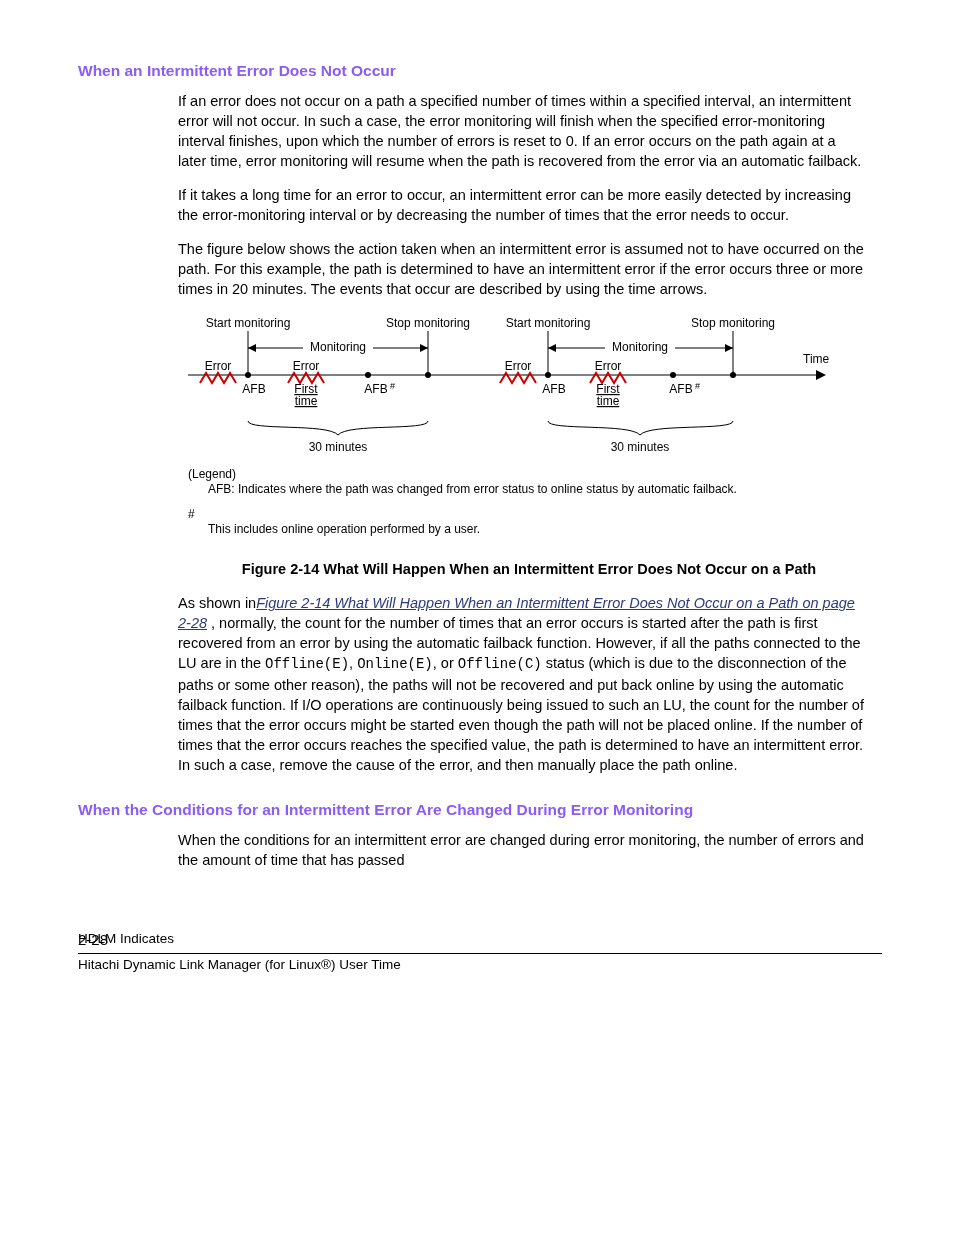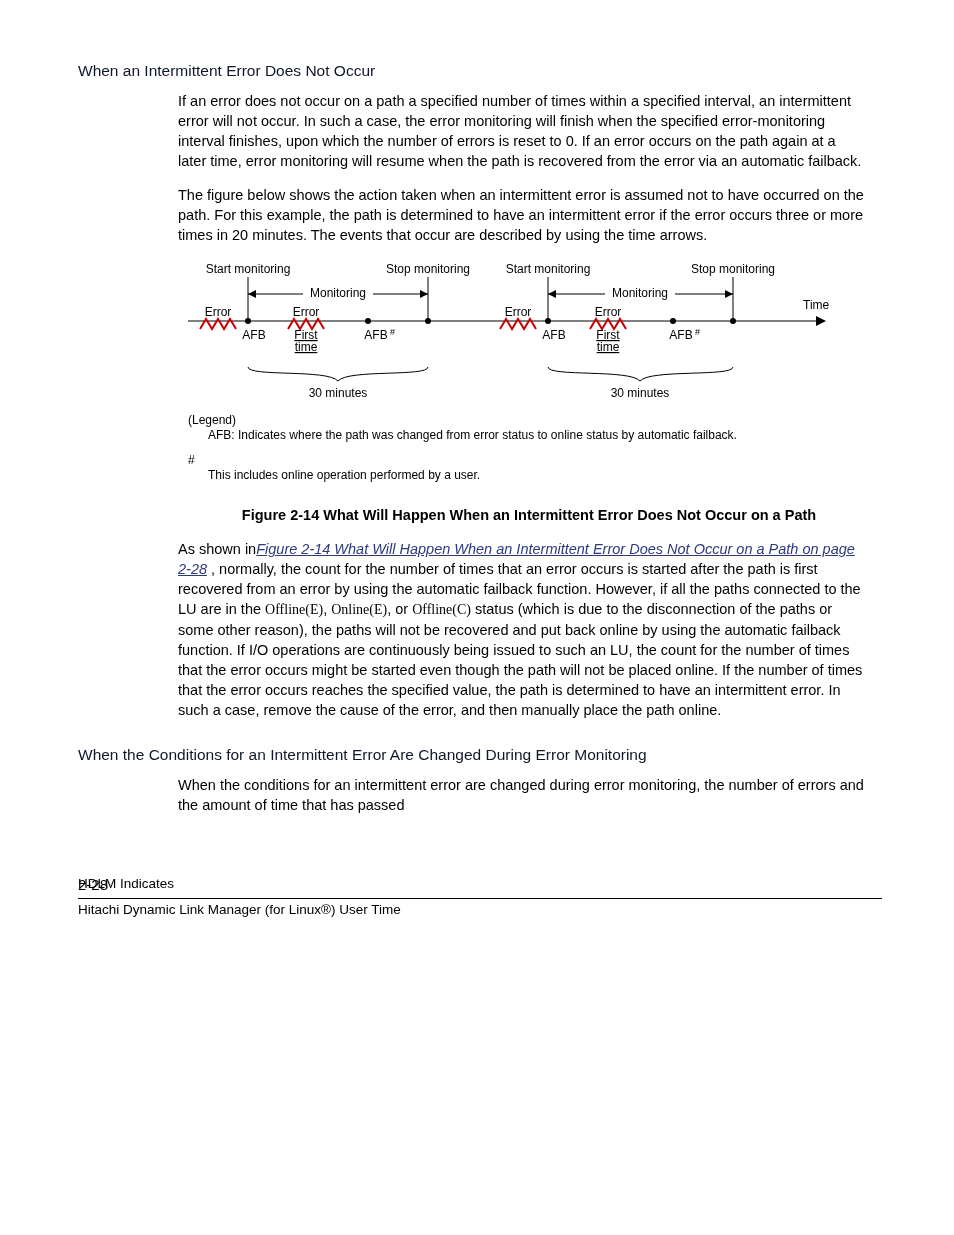--- a/index.html
+++ b/index.html
@@ -7,39 +7,39 @@
     font-size: 14.5px;
     line-height: 1.38;
     color: #000;
     background: #fff;
     margin: 0;
     padding: 60px 72px 40px 78px;
     width: 954px;
     box-sizing: border-box;
   }
   h2.section-heading {
-    color: #0f172a;
+    color: #8b5cf6;
     font-size: 15.5px;
-    font-weight: normal;
+    font-weight: bold;
     margin: 0 0 10px 0;
   }
   .body-block {
     margin-left: 100px;
     margin-right: 2px;
   }
   p {
     margin: 0 16px 14px 0;
   }
   a.xref {
     color: #2d3a7a;
     text-decoration: underline;
     font-style: italic;
   }
   .mono {
-    font-family: Liberation Serif, serif;
+    font-family: Liberation Mono, monospace;
     font-size: 14px;
   }
   .figure-container {
     margin: 8px 0 16px 0;
   }
   .figure-caption {
     font-weight: bold;
     text-align: center;
     margin: 10px 10px 14px 10px;
     font-size: 14.5px;
@@ -62,20 +62,21 @@
     border-top: 1px solid #000;
     margin: 4px 0 2px 0;
   }
 </style>
 </head>
 <body>
 
 <h2 class="section-heading">When an Intermittent Error Does Not Occur</h2>
 <div class="body-block">
   <p>If an error does not occur on a path a specified number of times within a specified interval, an intermittent error will not occur. In such a case, the error monitoring will finish when the specified error-monitoring interval finishes, upon which the number of errors is reset to 0. If an error occurs on the path again at a later time, error monitoring will resume when the path is recovered from the error via an automatic failback.</p>
+  <p>If it takes a long time for an error to occur, an intermittent error can be more easily detected by increasing the error-monitoring interval or by decreasing the number of times that the error needs to occur.</p>
   <p>The figure below shows the action taken when an intermittent error is assumed not to have occurred on the path. For this example, the path is determined to have an intermittent error if the error occurs three or more times in 20 minutes. The events that occur are described by using the time arrows.</p>
 
   <div class="figure-container">
     <svg width="660" height="230" viewBox="0 0 660 230" font-family="Arial" font-size="12">
 
       <text x="70" y="14" text-anchor="middle">Start monitoring</text>
       <text x="250" y="14" text-anchor="middle">Stop monitoring</text>
       <text x="370" y="14" text-anchor="middle">Start monitoring</text>
       <text x="555" y="14" text-anchor="middle">Stop monitoring</text>
 

